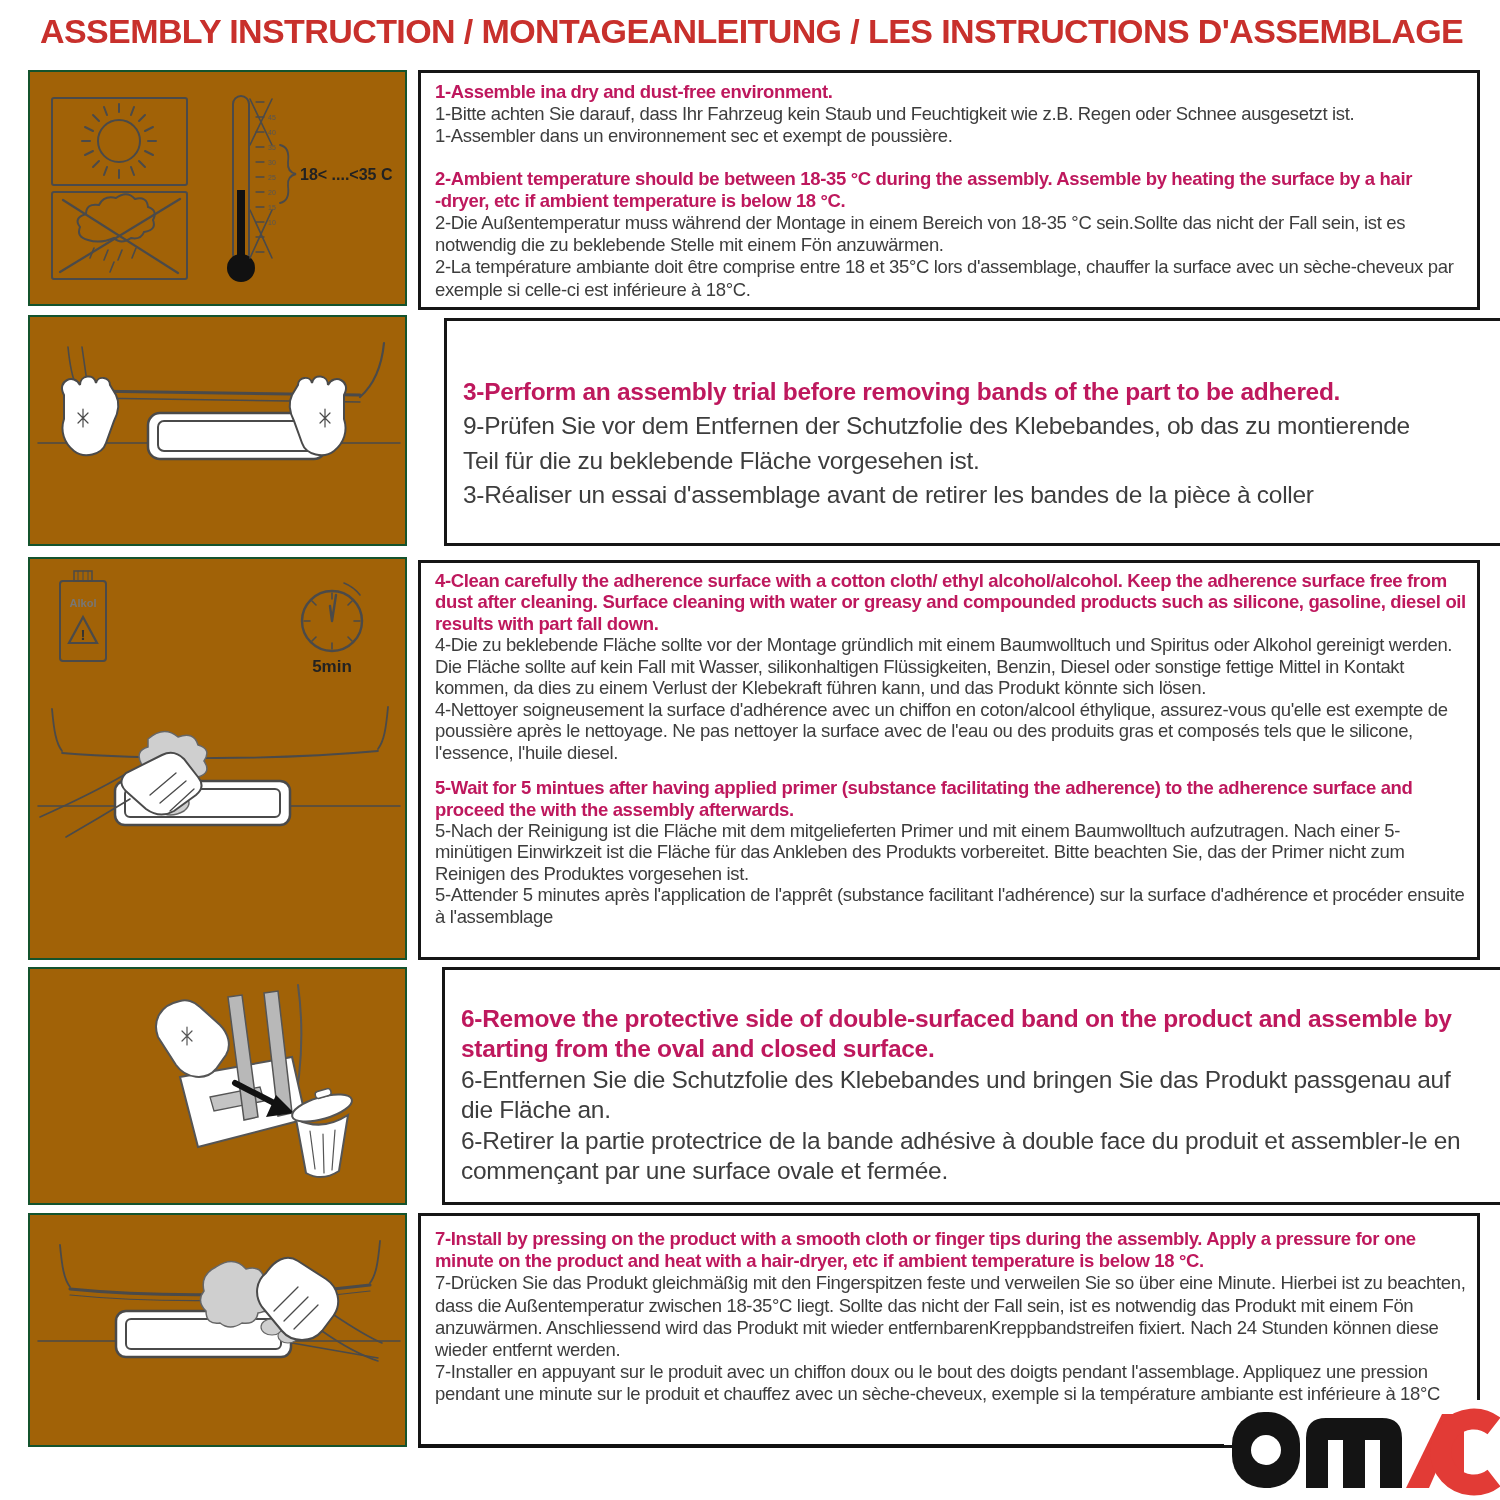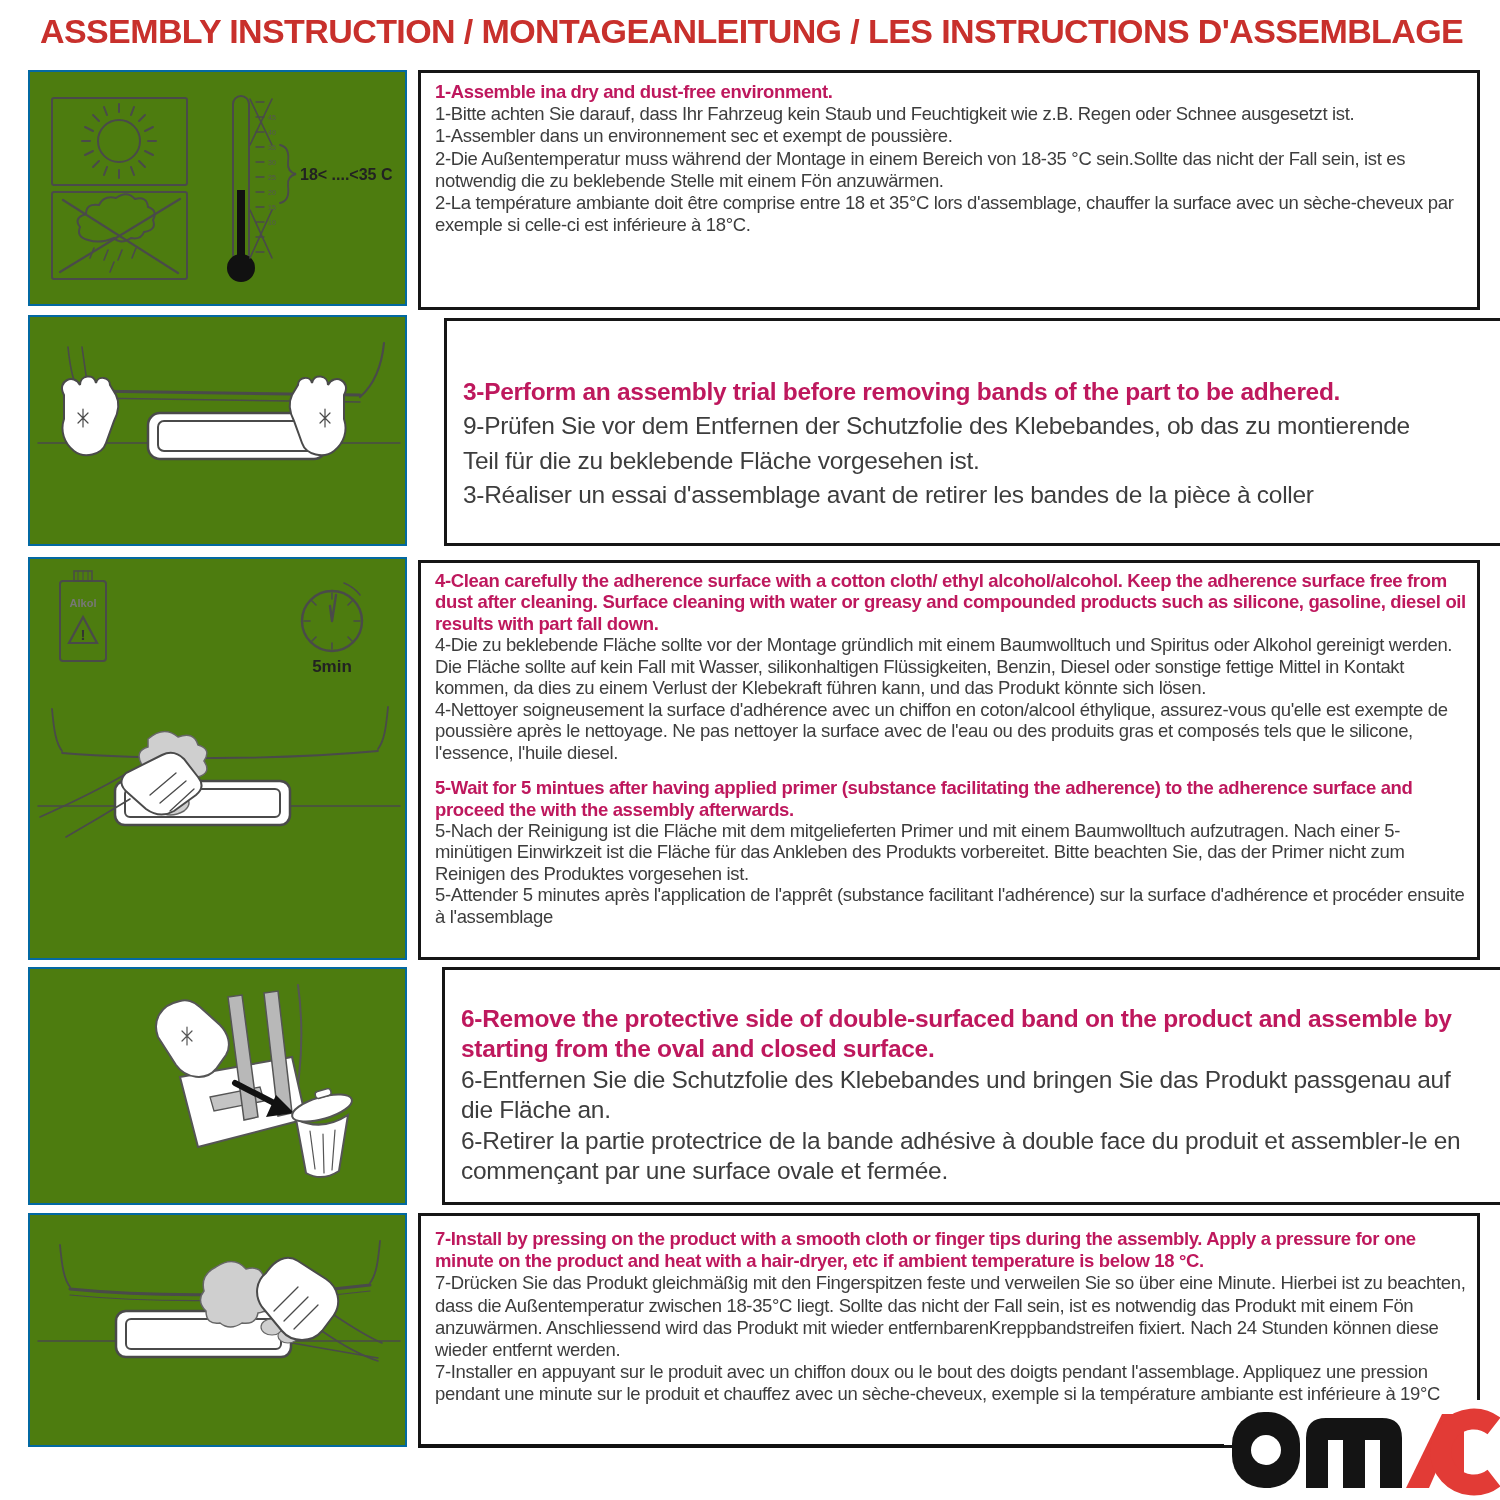--- a/index.html
+++ b/index.html
@@ -1,21 +1,21 @@
 <!DOCTYPE html>
 <html><head>
 <meta charset="utf-8">
 <style>
   html,body{margin:0;padding:0;background:#fff;}
   #page{position:relative;width:1500px;height:1500px;background:#fff;overflow:hidden;
         font-family:"Liberation Sans",sans-serif;color:#222;}
   p{margin:0;}
   .title{position:absolute;left:40px;top:12px;width:1440px;
          font-size:34px;font-weight:800;letter-spacing:-0.6px;color:#c8302c;white-space:nowrap;}
-  .figbox{position:absolute;border:2px solid #0369a1;background:#4d7c0f;box-sizing:border-box;overflow:hidden;}
+  .figbox{position:absolute;border:2px solid #14532d;background:#a16207;box-sizing:border-box;overflow:hidden;}
   .textbox{position:absolute;border:3px solid #161616;background:#fff;box-sizing:border-box;overflow:hidden;}
   .txt{font-size:18.5px;line-height:1.2;letter-spacing:-0.35px;color:#3d3d3d;}
   .txt3{font-size:18.5px;line-height:1.16;letter-spacing:-0.35px;color:#3d3d3d;}
   .lg{font-size:24.5px;line-height:1.4;letter-spacing:-0.3px;color:#3d3d3d;margin-left:26px;}
   .lg4{font-size:24.5px;line-height:1.24;letter-spacing:-0.3px;color:#3d3d3d;}
   .b{font-weight:700;color:#be185d;}
   .gap{margin-top:20px;}
   .gap12{margin-top:14px;}
   .w95{padding-right:45px;}
   .pad1{padding:8px 10px 0 14px;}
@@ -71,20 +71,21 @@
         <text x="238" y="153">10</text>
       </g>
       <text x="270" y="108" font-size="16" font-weight="600" fill="#222">18&lt; ....&lt;35 C</text>
     </svg>
   </div>
 
   <div class="textbox pad1 txt" style="left:418px;top:70px;width:1062px;height:240px">
     <p class="b">1-Assemble ina dry and dust-free environment.</p>
     <p>1-Bitte achten Sie darauf, dass Ihr Fahrzeug kein Staub und Feuchtigkeit wie z.B. Regen oder Schnee ausgesetzt ist.</p>
     <p>1-Assembler dans un environnement sec et exempt de poussière.</p>
+    <p class="b gap w95">2-Ambient temperature should be between 18-35 °C  during the assembly. Assemble by heating the surface by a hair -dryer, etc if ambient temperature is below 18 °C.</p>
     <p>2-Die Außentemperatur muss während der Montage in einem Bereich von 18-35 °C  sein.Sollte das nicht der Fall sein, ist es notwendig die zu beklebende Stelle mit einem Fön anzuwärmen.</p>
     <p>2-La température ambiante doit être comprise entre 18 et 35°C lors d'assemblage, chauffer la surface avec un sèche-cheveux par exemple si celle-ci est inférieure à 18°C.</p>
   </div>
 
   <div class="figbox" style="left:28px;top:315px;width:379px;height:231px">
     <svg width="375" height="227" viewBox="0 0 375 227">
       <g stroke="#4a4a4a" fill="none" stroke-linecap="round">
         <path d="M8,126 H370" stroke-width="1.5"></path>
         <path d="M38,30 C40,50 42,60 46,68" stroke-width="1.6"></path>
         <path d="M52,30 C54,44 56,58 58,72" stroke-width="1.6"></path>
@@ -213,21 +214,21 @@
           <path d="M244,96 L268,72 M254,106 L278,82 M264,114 L288,90" stroke-width="1.3"></path>
           <path d="M304,100 C322,112 338,122 352,128 M292,116 C312,130 330,140 348,146" stroke-width="1.6"></path>
         </g>
       </g>
     </svg>
   </div>
 
   <div class="textbox pad5 txt" style="left:418px;top:1213px;width:1062px;height:235px">
     <p class="b">7-Install by pressing on the product with a smooth cloth or finger tips during the assembly. Apply a pressure for one minute on the product and heat with a hair-dryer, etc if ambient temperature is below 18 °C.</p>
     <p>7-Drücken Sie das Produkt gleichmäßig mit den Fingerspitzen feste und verweilen Sie so über eine Minute. Hierbei ist zu beachten, dass die Außentemperatur zwischen 18-35°C liegt. Sollte das nicht der Fall sein, ist es notwendig das Produkt mit einem Fön anzuwärmen. Anschliessend wird das Produkt mit wieder entfernbarenKreppbandstreifen fixiert. Nach 24 Stunden können diese wieder entfernt werden.</p>
-    <p>7-Installer en appuyant sur le produit avec un chiffon doux ou le bout des doigts pendant l'assemblage. Appliquez une pression pendant une minute sur le produit et chauffez avec un sèche-cheveux, exemple si la température ambiante est inférieure à 19°C</p>
+    <p>7-Installer en appuyant sur le produit avec un chiffon doux ou le bout des doigts pendant l'assemblage. Appliquez une pression pendant une minute sur le produit et chauffez avec un sèche-cheveux, exemple si la température ambiante est inférieure à 18°C</p>
   </div>
 
   <div class="rule"></div>
   <div class="logo" aria-label="OMAC">
     <svg width="268" height="100" viewBox="0 0 268 100">
       <g fill="#141414">
         <rect x="0" y="12" width="68" height="76" rx="32"></rect>
         <circle cx="34" cy="50" r="15" fill="#fff"></circle>
         <path d="M74,88 V38 Q74,18 94,18 H150 Q170,18 170,38 V88 H148 V40 H133 V88 H111 V40 H96 V88 Z"></path>
       </g>

